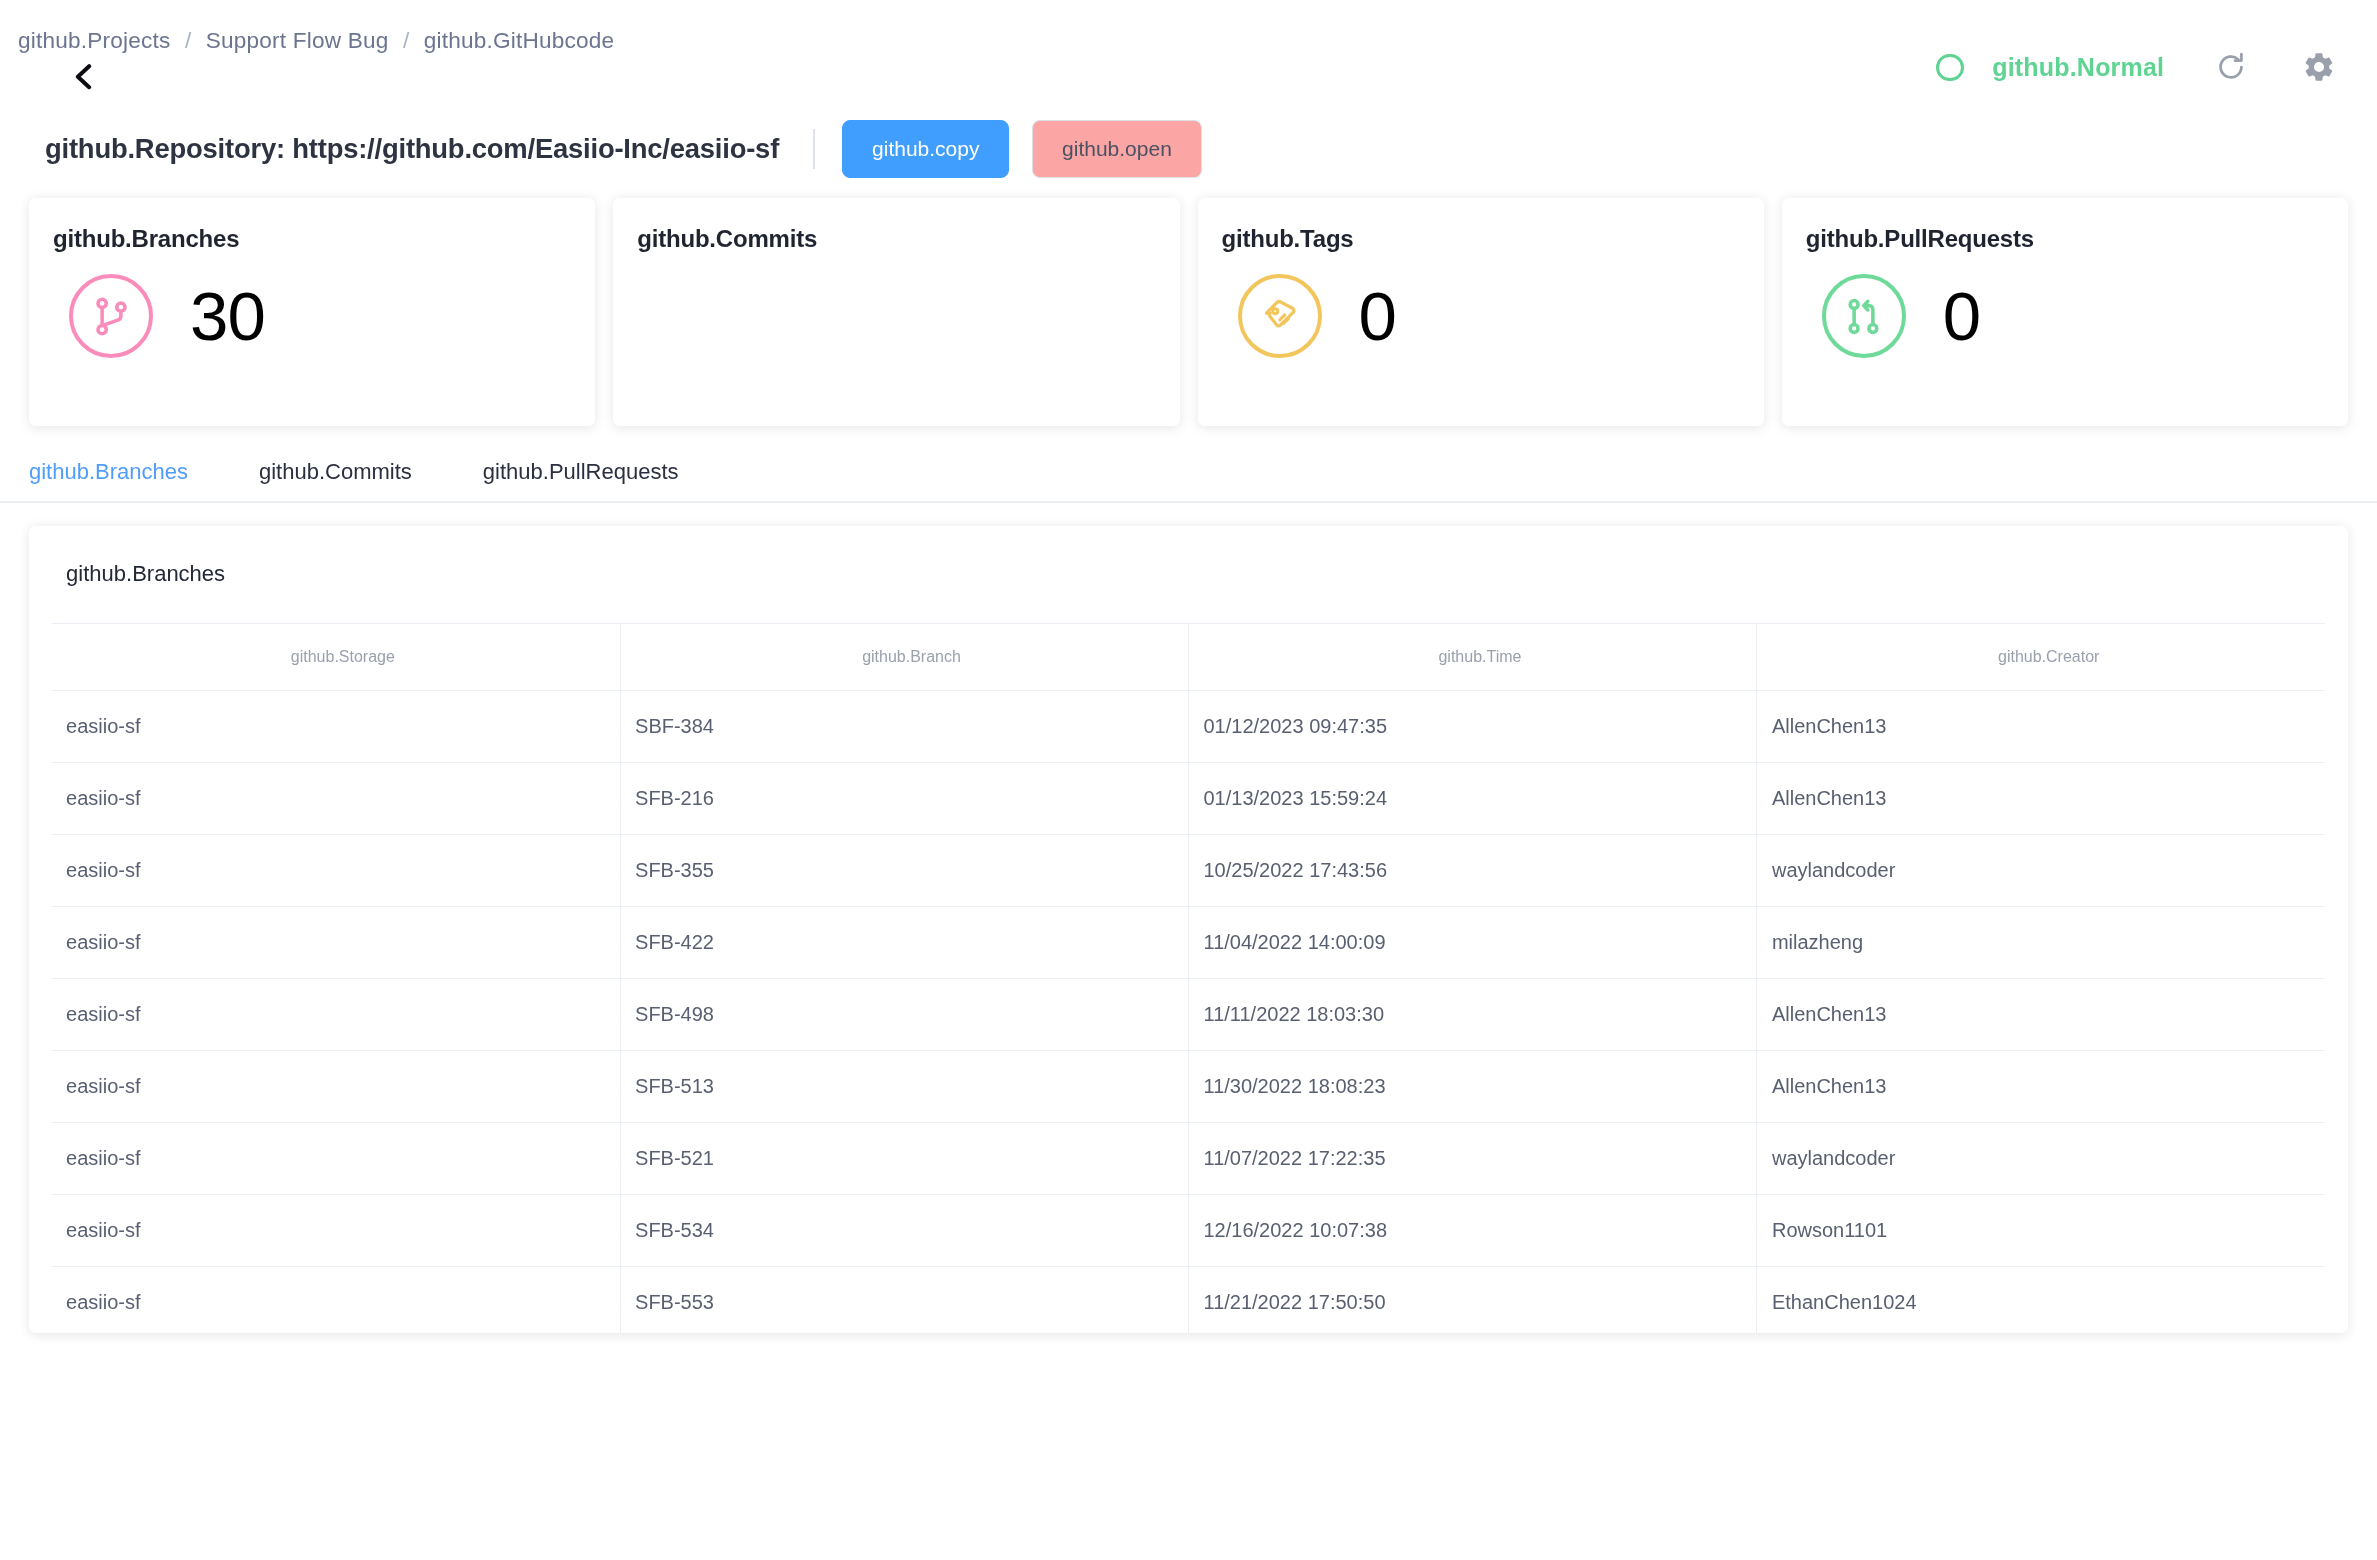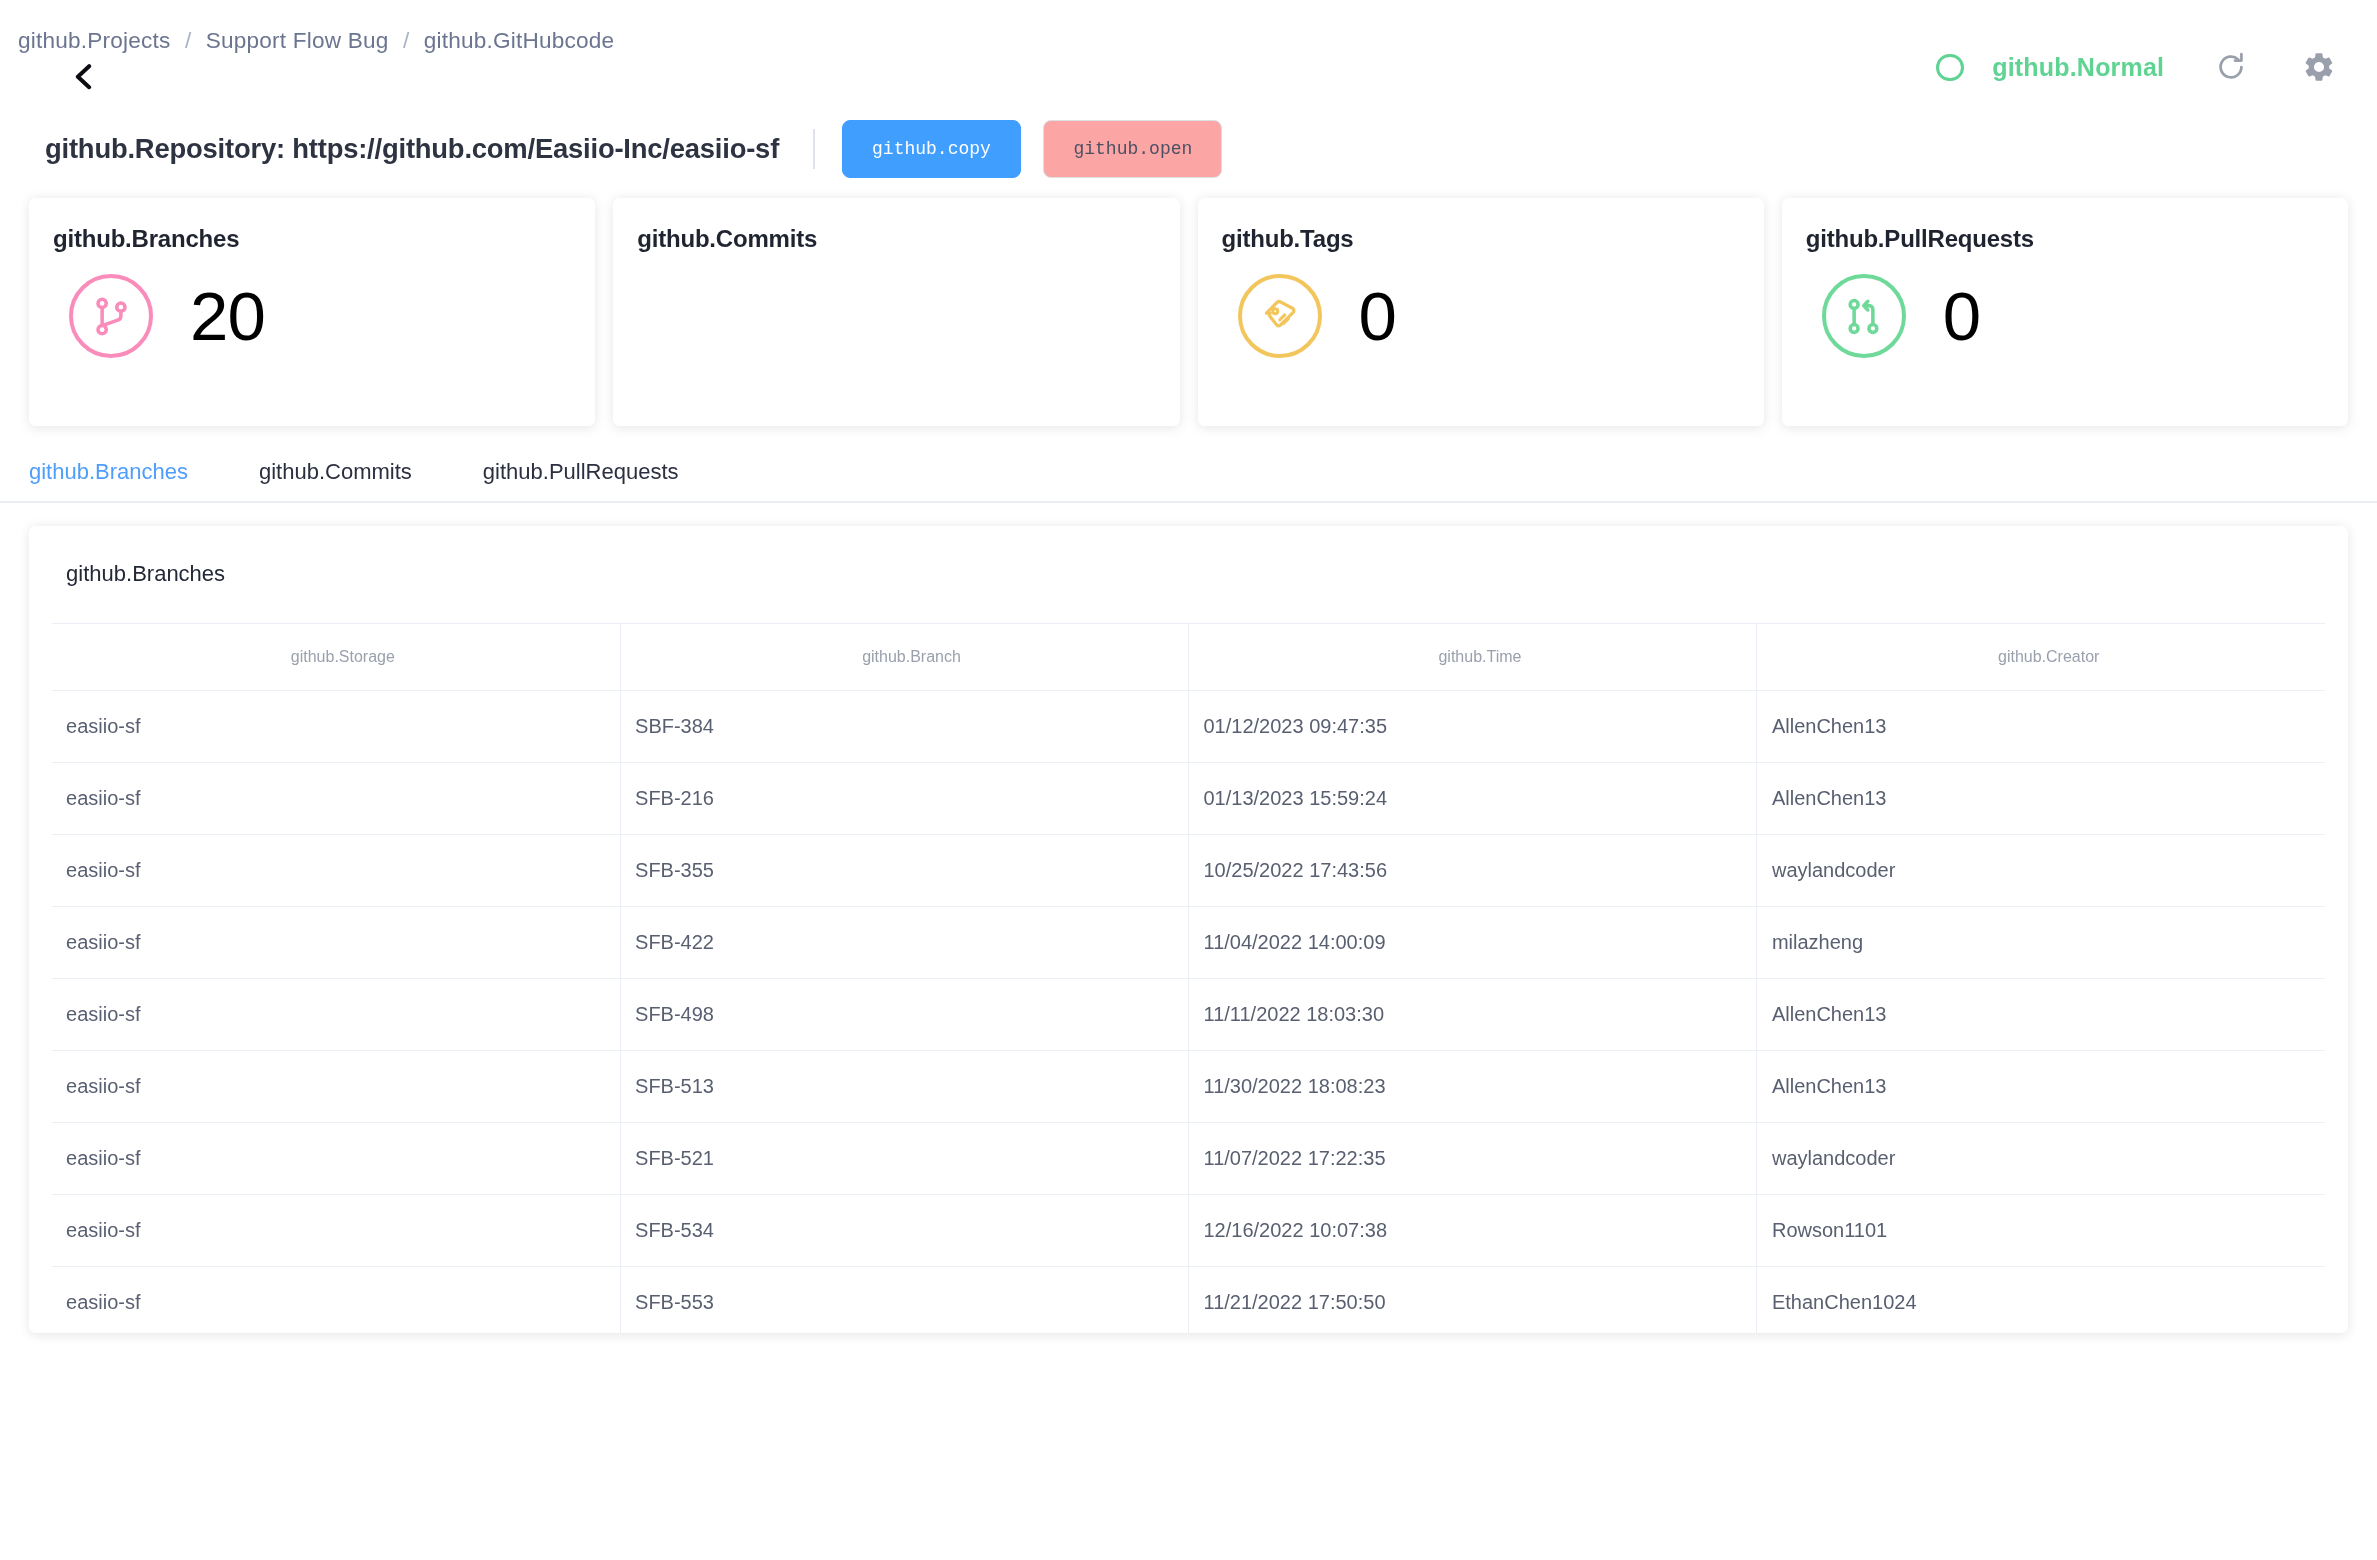--- a/index.html
+++ b/index.html
@@ -101,27 +101,26 @@
   }
   .repo-divider {
     width: 1.6px;
     height: 40px;
     background: #dfe3ec;
     margin: 0 27.4px 0 34px;
   }
   .btn {
     height: 58px;
     border-radius: 8px;
-    font-size: 18px;
+    font-size: 21px;
     display: flex;
     align-items: center;
     justify-content: center;
     cursor: pointer;
     white-space: nowrap;
-    font-family: Liberation Mono, monospace;
   }
   .btn-primary {
     background: #409eff;
     color: #ffffff;
     padding: 0 29px;
     border: 0.8px solid #409eff;
   }
   .btn-default {
     background: #fca5a5;
     color: #4a5163;
@@ -295,21 +294,21 @@
     <div class="card-body">
       <div class="card-icon" style="color:#f98cbb">
         <svg width="45" height="45" viewBox="0 0 24 24">
           <circle cx="7" cy="5" r="2.2" fill="none" stroke="#f98cbb" stroke-width="1.9"></circle>
           <circle cx="7" cy="19" r="2.2" fill="none" stroke="#f98cbb" stroke-width="1.9"></circle>
           <circle cx="17" cy="7" r="2.2" fill="none" stroke="#f98cbb" stroke-width="1.9"></circle>
           <path d="M7 7.2v9.6" stroke="#f98cbb" stroke-width="1.9" fill="none" stroke-linecap="round"></path>
           <path d="M17 9.2v2.6c0 1.1-.6 1.7-1.7 2.1L7.8 16.6" stroke="#f98cbb" stroke-width="1.9" fill="none" stroke-linecap="round" stroke-linejoin="round"></path>
         </svg>
       </div>
-      <div class="card-value">20</div>
+      <div class="card-value">30</div>
     </div>
   </div>
 
   <div class="card">
     <div class="card-title">github.Commits</div>
   </div>
 
   <div class="card">
     <div class="card-title">github.Tags</div>
     <div class="card-body">

